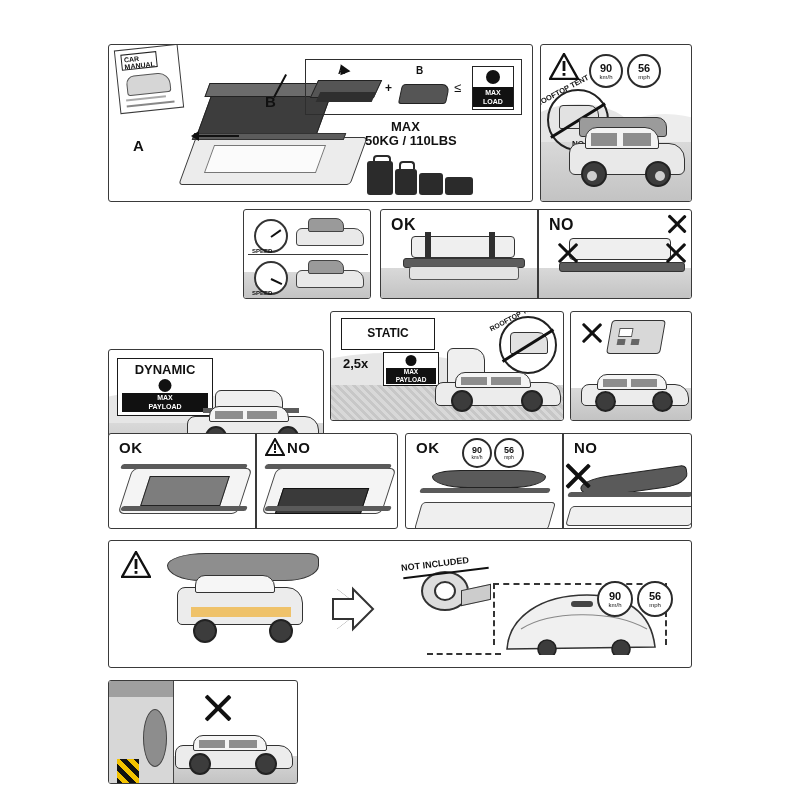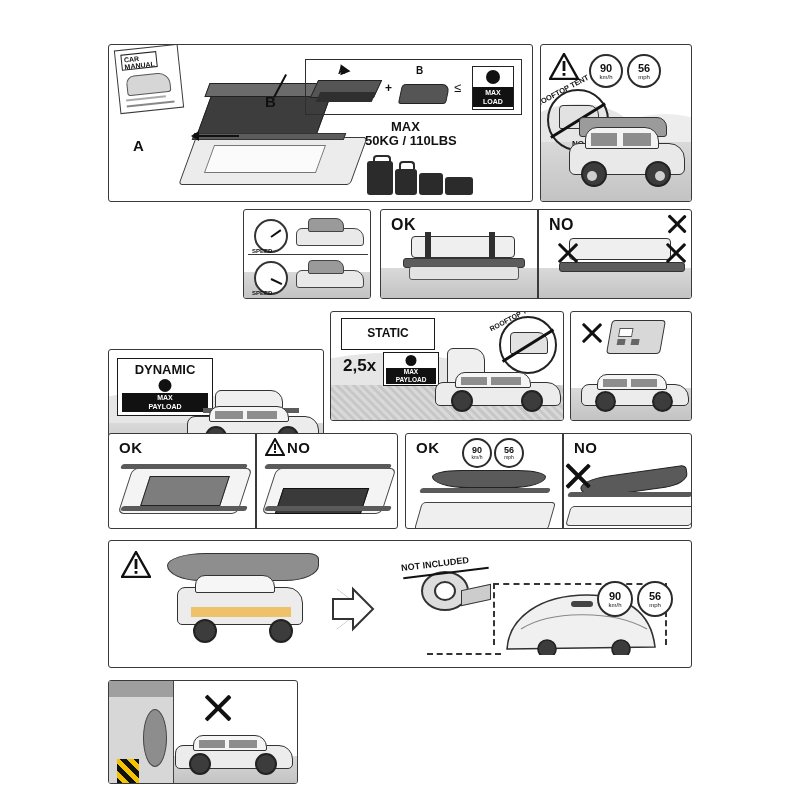--- a/index.html
+++ b/index.html
@@ -286,21 +286,21 @@
   </div>
 
   <div class="panel" style="left:330px; top:311px; width:234px; height:110px;">
     <div class="scene">
         <div class="hill"></div>
         <div class="ground" style="height:32%; background:repeating-linear-gradient(45deg,#d8d8d8 0 3px,#c7c7c7 3px 6px);"></div>
       </div>
     <div style="position:absolute; left:10px; top:6px; width:92px; height:30px; border:1.8px solid #1a1a1a; background:#fff; text-align:center;">
       <div style="font-size:12px; font-weight:bold; line-height:28px;">STATIC</div>
     </div>
-    <div class="txt" style="left:12px; top:44px; font-size:17px; font-weight:bold;">2,5x</div>
+    <div class="txt" style="left:12px; top:44px; font-size:13px; font-weight:bold;">2,5x</div>
     <div style="position:absolute; left:52px; top:40px; width:54px; height:32px; border:1.6px solid #1a1a1a; background:#fff;">
       <div style="position:absolute; left:50%; top:2px; transform:translateX(-50%); width:11px; height:11px; border-radius:50%; background:#111;"></div>
       <div style="position:absolute; left:2px; right:2px; bottom:1px; background:#111; color:#fff; font-size:6.5px; font-weight:bold; text-align:center; line-height:8px;">
         <span>MAX</span><br>
         <span>PAYLOAD</span>
       </div>
     </div>
 
     <div style="position:absolute; left:116px; top:36px; width:36px; height:36px; background:#efefef; border:1.4px solid #333; border-radius:6px 12px 3px 3px;"></div>
 

